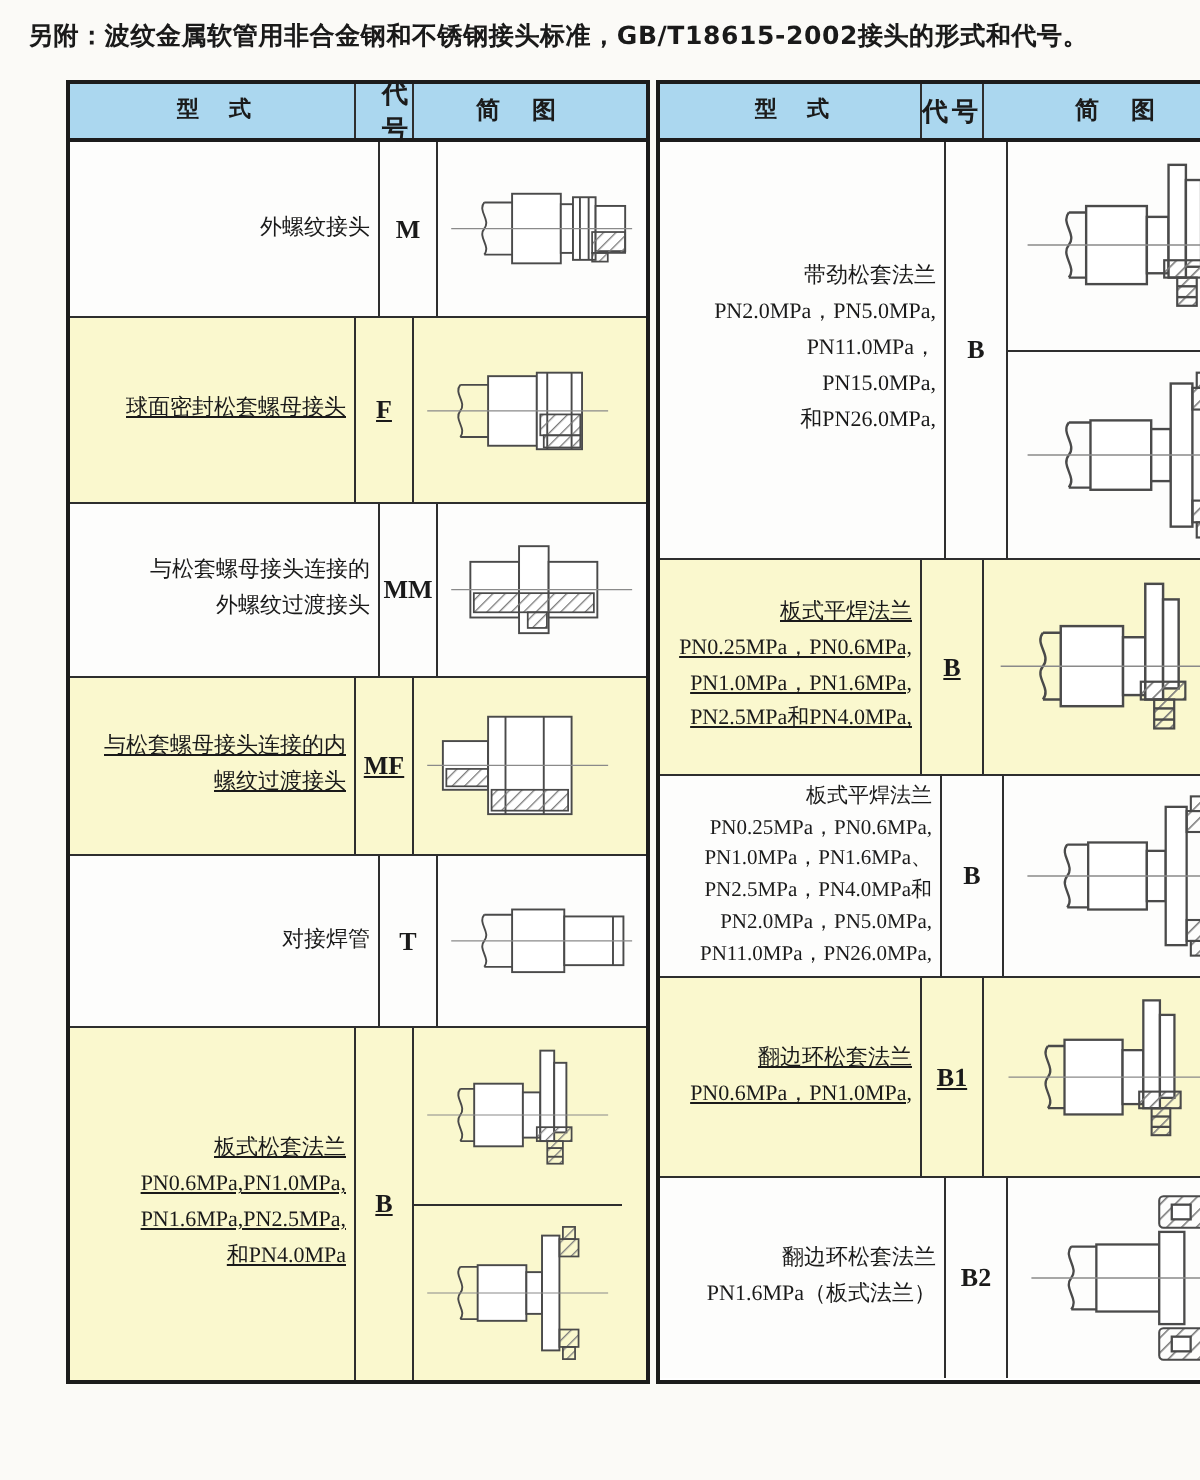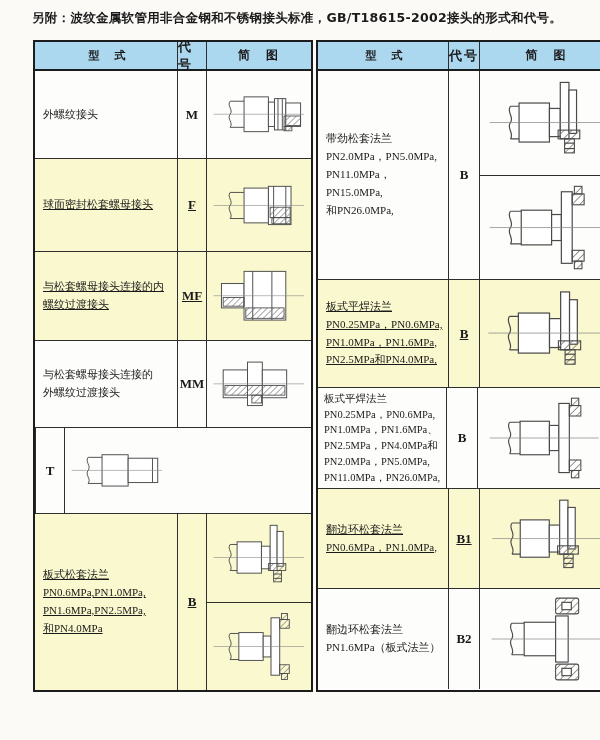--- a/index.html
+++ b/index.html
@@ -3,25 +3,25 @@
 <meta charset="utf-8">
 <style>
   html,body{margin:0;padding:0;}
   body{
     width:600px;height:740px;background:#fbfaf7;
     font-family:"DejaVu Sans","Liberation Sans",sans-serif;
     color:#1a1a1a;overflow:hidden;
   }
   .page{position:relative;width:600px;height:740px;}
   .title{
-    position:absolute;left:32px;top:10px;width:560px;
+    position:absolute;left:14px;top:10px;width:560px;
     font-size:12.5px;font-weight:bold;letter-spacing:.3px;
   }
   .tables{position:absolute;left:33px;top:40px;display:flex;gap:3px;}
-  .tbl{border:2px solid #1c1c1c;background:#ffffff;}
+  .tbl{border:2px solid #1c1c1c;background:#ffffff;text-align:right;}
   .row{display:flex;}
   .row + .row{border-top:1px solid #2e2e2e;}
   .hrow{
     height:27px;background:var(--header-bg,#abd7ef);
     font-size:12px;font-weight:bold;color:#1b1b1b;
   }
   .hrow + .row{border-top:2px solid #1c1c1c;}
   .cell{display:flex;}
   .hcell{align-items:center;justify-content:center;letter-spacing:2px;font-family:Liberation Serif, serif;}
   
@@ -34,21 +34,21 @@
   .c-code{border-left:1px solid #2e2e2e;border-right:1px solid #2e2e2e;
           align-items:center;justify-content:center;
           font-family:"Liberation Serif","DejaVu Serif",serif;
           font-size:13px;font-weight:bold;}
   .c-type{flex-direction:column;justify-content:center;
           padding:4px 4px 4px 8px;font-size:11px;line-height:1.62;
           font-family:"Liberation Serif","DejaVu Sans",serif;}
   .tight .c-type{line-height:1.5;font-size:10.5px;padding-left:6px;}
   .hl{background:var(--highlight-bg,#faf8ce);text-decoration:underline;}
   .hl .c-dg, .hl .c-code{background:var(--highlight-bg,#faf8ce);}
-  .row:not(.hl):not(.hrow){background:#fdfdfc;}
+  .row:not(.hl):not(.hrow){background:#fdfdfc;padding-left:12px;}
   .c-dg{flex-direction:column;}
   .dg{flex:1;display:flex;align-items:center;justify-content:center;min-height:0;}
   .dg + .dg{border-top:1px solid #2e2e2e;}
   .dg svg{width:92%;height:88%;}
   
   .bx{fill:#ffffff;stroke:#4a4a4a;stroke-width:1.1;}
   .ln{fill:none;stroke:#4a4a4a;stroke-width:1.1;}
   .ht{fill:url(#hatch);stroke:#4a4a4a;stroke-width:1;}
   .cl{stroke:#8a8a8a;stroke-width:.7;}
 </style>
@@ -113,20 +113,40 @@
                 <line class="ln" x1="72" y1="20" x2="72" y2="64"></line>
                 <line class="ln" x1="86" y1="20" x2="86" y2="64"></line>
                 <rect class="ht" x="68" y="44" width="23" height="12"></rect>
                 <rect class="ht" x="70" y="56" width="21" height="7"></rect>
                 <line class="cl" x1="3" y1="42" x2="107" y2="42"></line>
               </svg>
             </div>
         </div>
       </div>
 
+      <div class="row" style="height:86px">
+        <div class="cell c-type">
+          <div>与松套螺母接头连接的</div>
+          <div>外螺纹过渡接头</div>
+        </div>
+        <div class="cell c-code">MM</div>
+        <div class="cell c-dg">
+          <div class="dg">
+              <svg viewBox="0 0 110 84" preserveAspectRatio="xMidYMid meet">
+                <rect class="bx" x="14" y="26" width="28" height="32"></rect>
+                <rect class="bx" x="42" y="17" width="17" height="50"></rect>
+                <rect class="bx" x="59" y="26" width="28" height="32"></rect>
+                <rect class="ht" x="16" y="44" width="69" height="11"></rect>
+                <rect class="ht" x="47" y="55" width="11" height="9"></rect>
+                <line class="cl" x1="3" y1="42" x2="107" y2="42"></line>
+              </svg>
+            </div>
+        </div>
+      </div>
+
       <div class="row hl" style="height:88px">
         <div class="cell c-type">
           <div>与松套螺母接头连接的内</div>
           <div>螺纹过渡接头</div>
         </div>
         <div class="cell c-code">MF</div>
         <div class="cell c-dg">
           <div class="dg">
               <svg viewBox="0 0 110 84" preserveAspectRatio="xMidYMid meet">
                 <rect class="bx" x="12" y="28" width="26" height="28"></rect>
@@ -134,41 +154,24 @@
                 <line class="ln" x1="48" y1="14" x2="48" y2="70"></line>
                 <line class="ln" x1="70" y1="14" x2="70" y2="70"></line>
                 <rect class="ht" x="14" y="44" width="24" height="10"></rect>
                 <rect class="ht" x="40" y="56" width="44" height="12"></rect>
                 <line class="cl" x1="3" y1="42" x2="107" y2="42"></line>
               </svg>
             </div>
         </div>
       </div>
 
-      <div class="row" style="height:86px">
-        <div class="cell c-type">
-          <div>与松套螺母接头连接的</div>
-          <div>外螺纹过渡接头</div>
-        </div>
-        <div class="cell c-code">MM</div>
-        <div class="cell c-dg">
-          <div class="dg">
-              <svg viewBox="0 0 110 84" preserveAspectRatio="xMidYMid meet">
-                <rect class="bx" x="14" y="26" width="28" height="32"></rect>
-                <rect class="bx" x="42" y="17" width="17" height="50"></rect>
-                <rect class="bx" x="59" y="26" width="28" height="32"></rect>
-                <rect class="ht" x="16" y="44" width="69" height="11"></rect>
-                <rect class="ht" x="47" y="55" width="11" height="9"></rect>
-                <line class="cl" x1="3" y1="42" x2="107" y2="42"></line>
-              </svg>
-            </div>
-        </div>
-      </div>
-
       <div class="row" style="height:85px">
+        <div class="cell c-type">
+          <div>对接焊管</div>
+        </div>
         <div class="cell c-code">T</div>
         <div class="cell c-dg">
           <div class="dg">
               <svg viewBox="0 0 110 84" preserveAspectRatio="xMidYMid meet">
                 <path class="ln" d="M22,27 h16 M22,57 h16 M22,27 c-4,5 4,10 0,15 c-4,5 4,10 0,15"></path>
                 <rect class="bx" x="38" y="24" width="30" height="36"></rect>
                 <rect class="bx" x="68" y="28" width="34" height="28"></rect>
                 <line class="ln" x1="96" y1="28" x2="96" y2="56"></line>
                 <line class="cl" x1="3" y1="42" x2="107" y2="42"></line>
               </svg>

